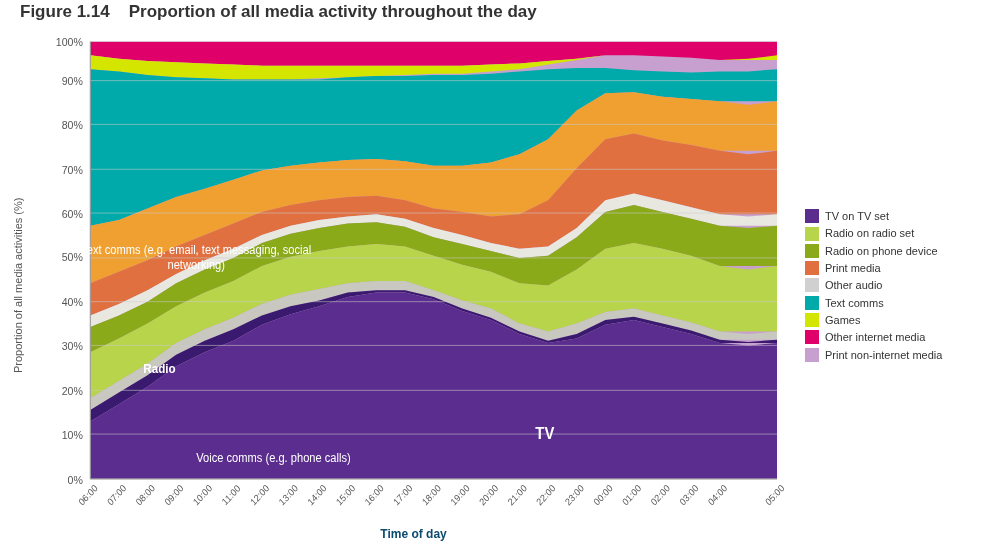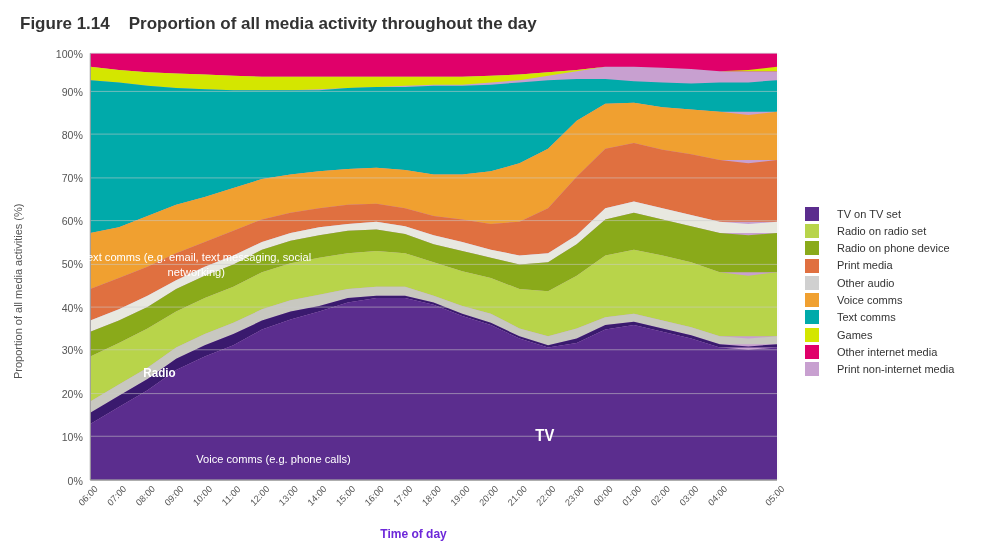--- a/index.html
+++ b/index.html
@@ -6,21 +6,21 @@
     body {
       width: 990px;
       height: 551px;
       font-family: Arial, sans-serif;
       background: #fff;
       overflow: hidden;
     }
     .container {
       width: 990px;
       height: 551px;
-      padding: 14px 10px 10px 10px;
+      padding: 2px 10px 10px 10px;
       display: flex;
       flex-direction: column;
     }
     .title {
       font-size: 17px;
       font-weight: bold;
       color: #333;
       margin-bottom: 8px;
       padding-left: 10px;
     }
@@ -58,21 +58,21 @@
       min-height: 0;
     }
     svg.chart {
       width: 100%;
       height: 100%;
     }
     .x-axis-label {
       text-align: center;
       font-size: 12px;
       font-weight: bold;
-      color: #6d28d9;
+      color: #0c4a6e;
       margin-top: 2px;
     }
     .legend {
       width: 185px;
       padding-left: 10px;
       display: flex;
       flex-direction: column;
       justify-content: center;
       gap: 3px;
       font-size: 11px;
@@ -83,21 +83,20 @@
       gap: 6px;
       line-height: 1.3;
     }
     .legend-box {
       width: 14px;
       height: 14px;
       flex-shrink: 0;
     }
     .legend-label {
       color: #333;
-      margin-left: 12px;
     }
   </style>
 </head>
 <body>
 
 <div class="container">
   <div class="title">
     <span class="fig">Figure 1.14</span>
     &nbsp;&nbsp;
     <span>Proportion of all media activity throughout the day</span>
@@ -253,24 +252,20 @@
           </div>
           <div class="legend-item">
             <div class="legend-box" style="background-color: rgb(224, 112, 64);"></div>
             <span class="legend-label">Print media</span>
           </div>
           <div class="legend-item">
             <div class="legend-box" style="background-color: rgb(208, 208, 208);"></div>
             <span class="legend-label">Other audio</span>
           </div>
           <div class="legend-item">
-            <div class="legend-box" style="background-color: rgb(240, 160, 48);"></div>
-            <span class="legend-label">Voice comms</span>
-          </div>
-          <div class="legend-item">
             <div class="legend-box" style="background-color: rgb(0, 170, 170);"></div>
             <span class="legend-label">Text comms</span>
           </div>
           <div class="legend-item">
             <div class="legend-box" style="background-color: rgb(212, 230, 0);"></div>
             <span class="legend-label">Games</span>
           </div>
           <div class="legend-item">
             <div class="legend-box" style="background-color: rgb(224, 0, 106);"></div>
             <span class="legend-label">Other internet media</span>

